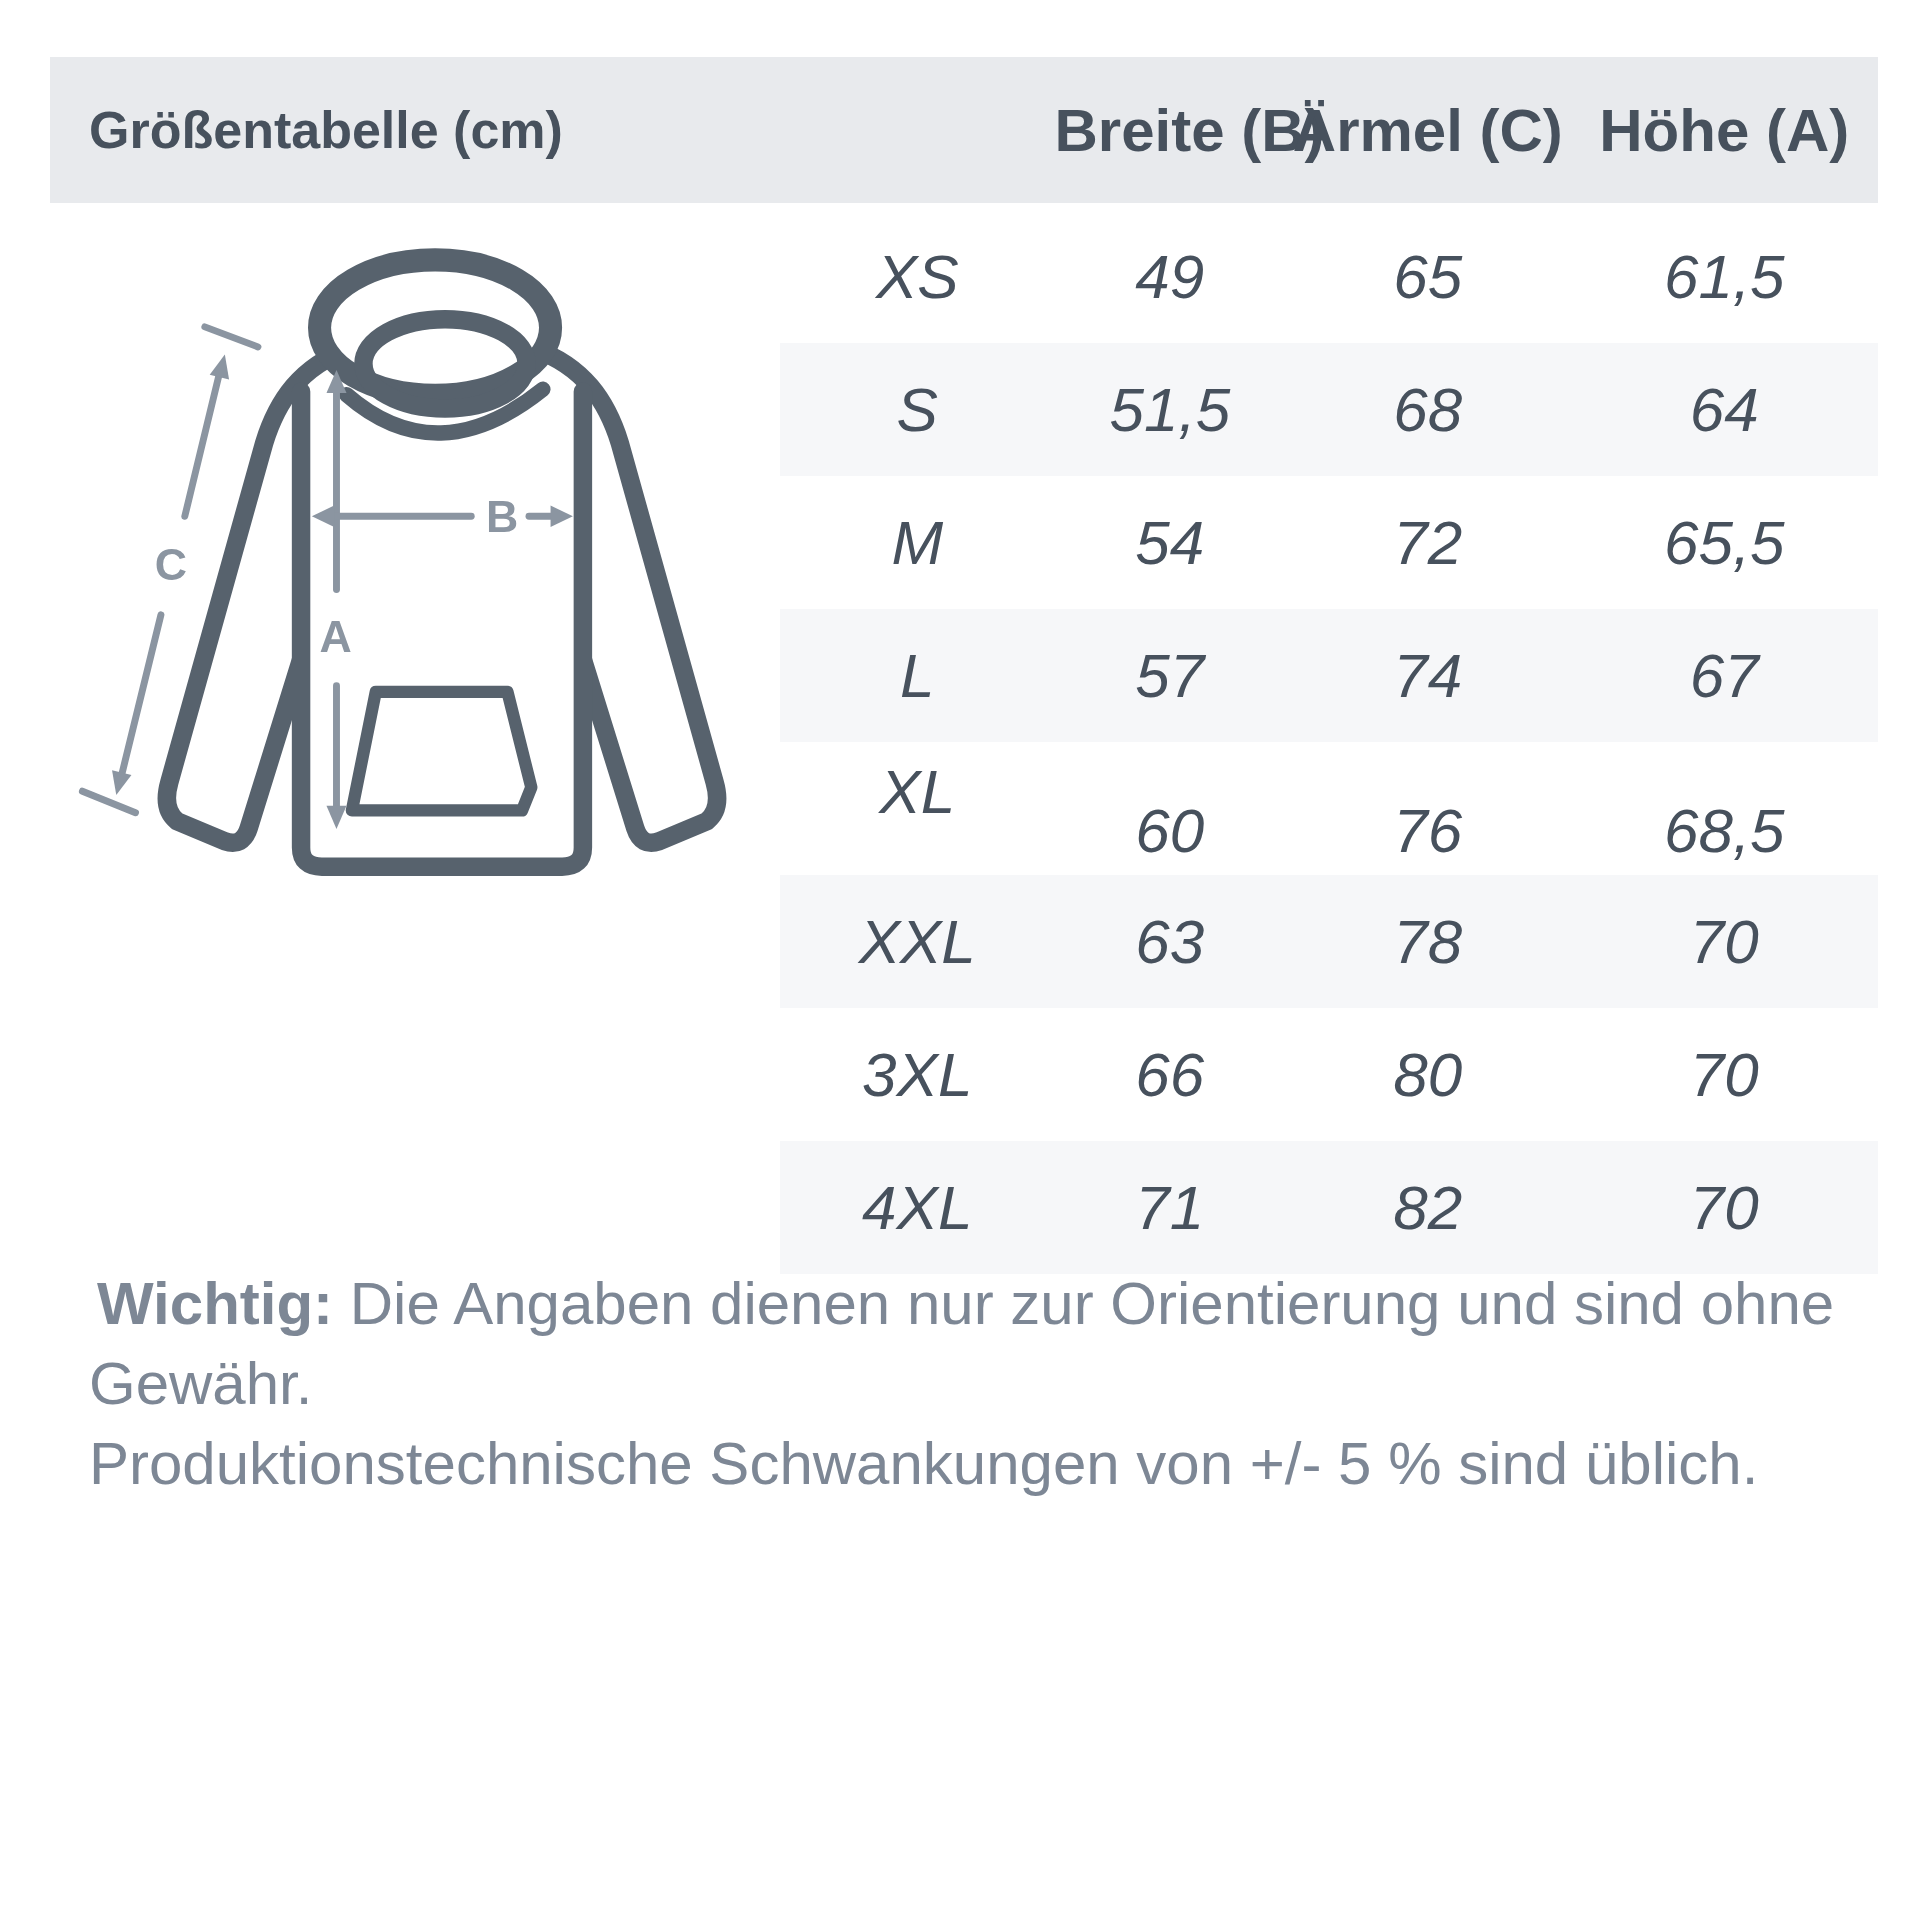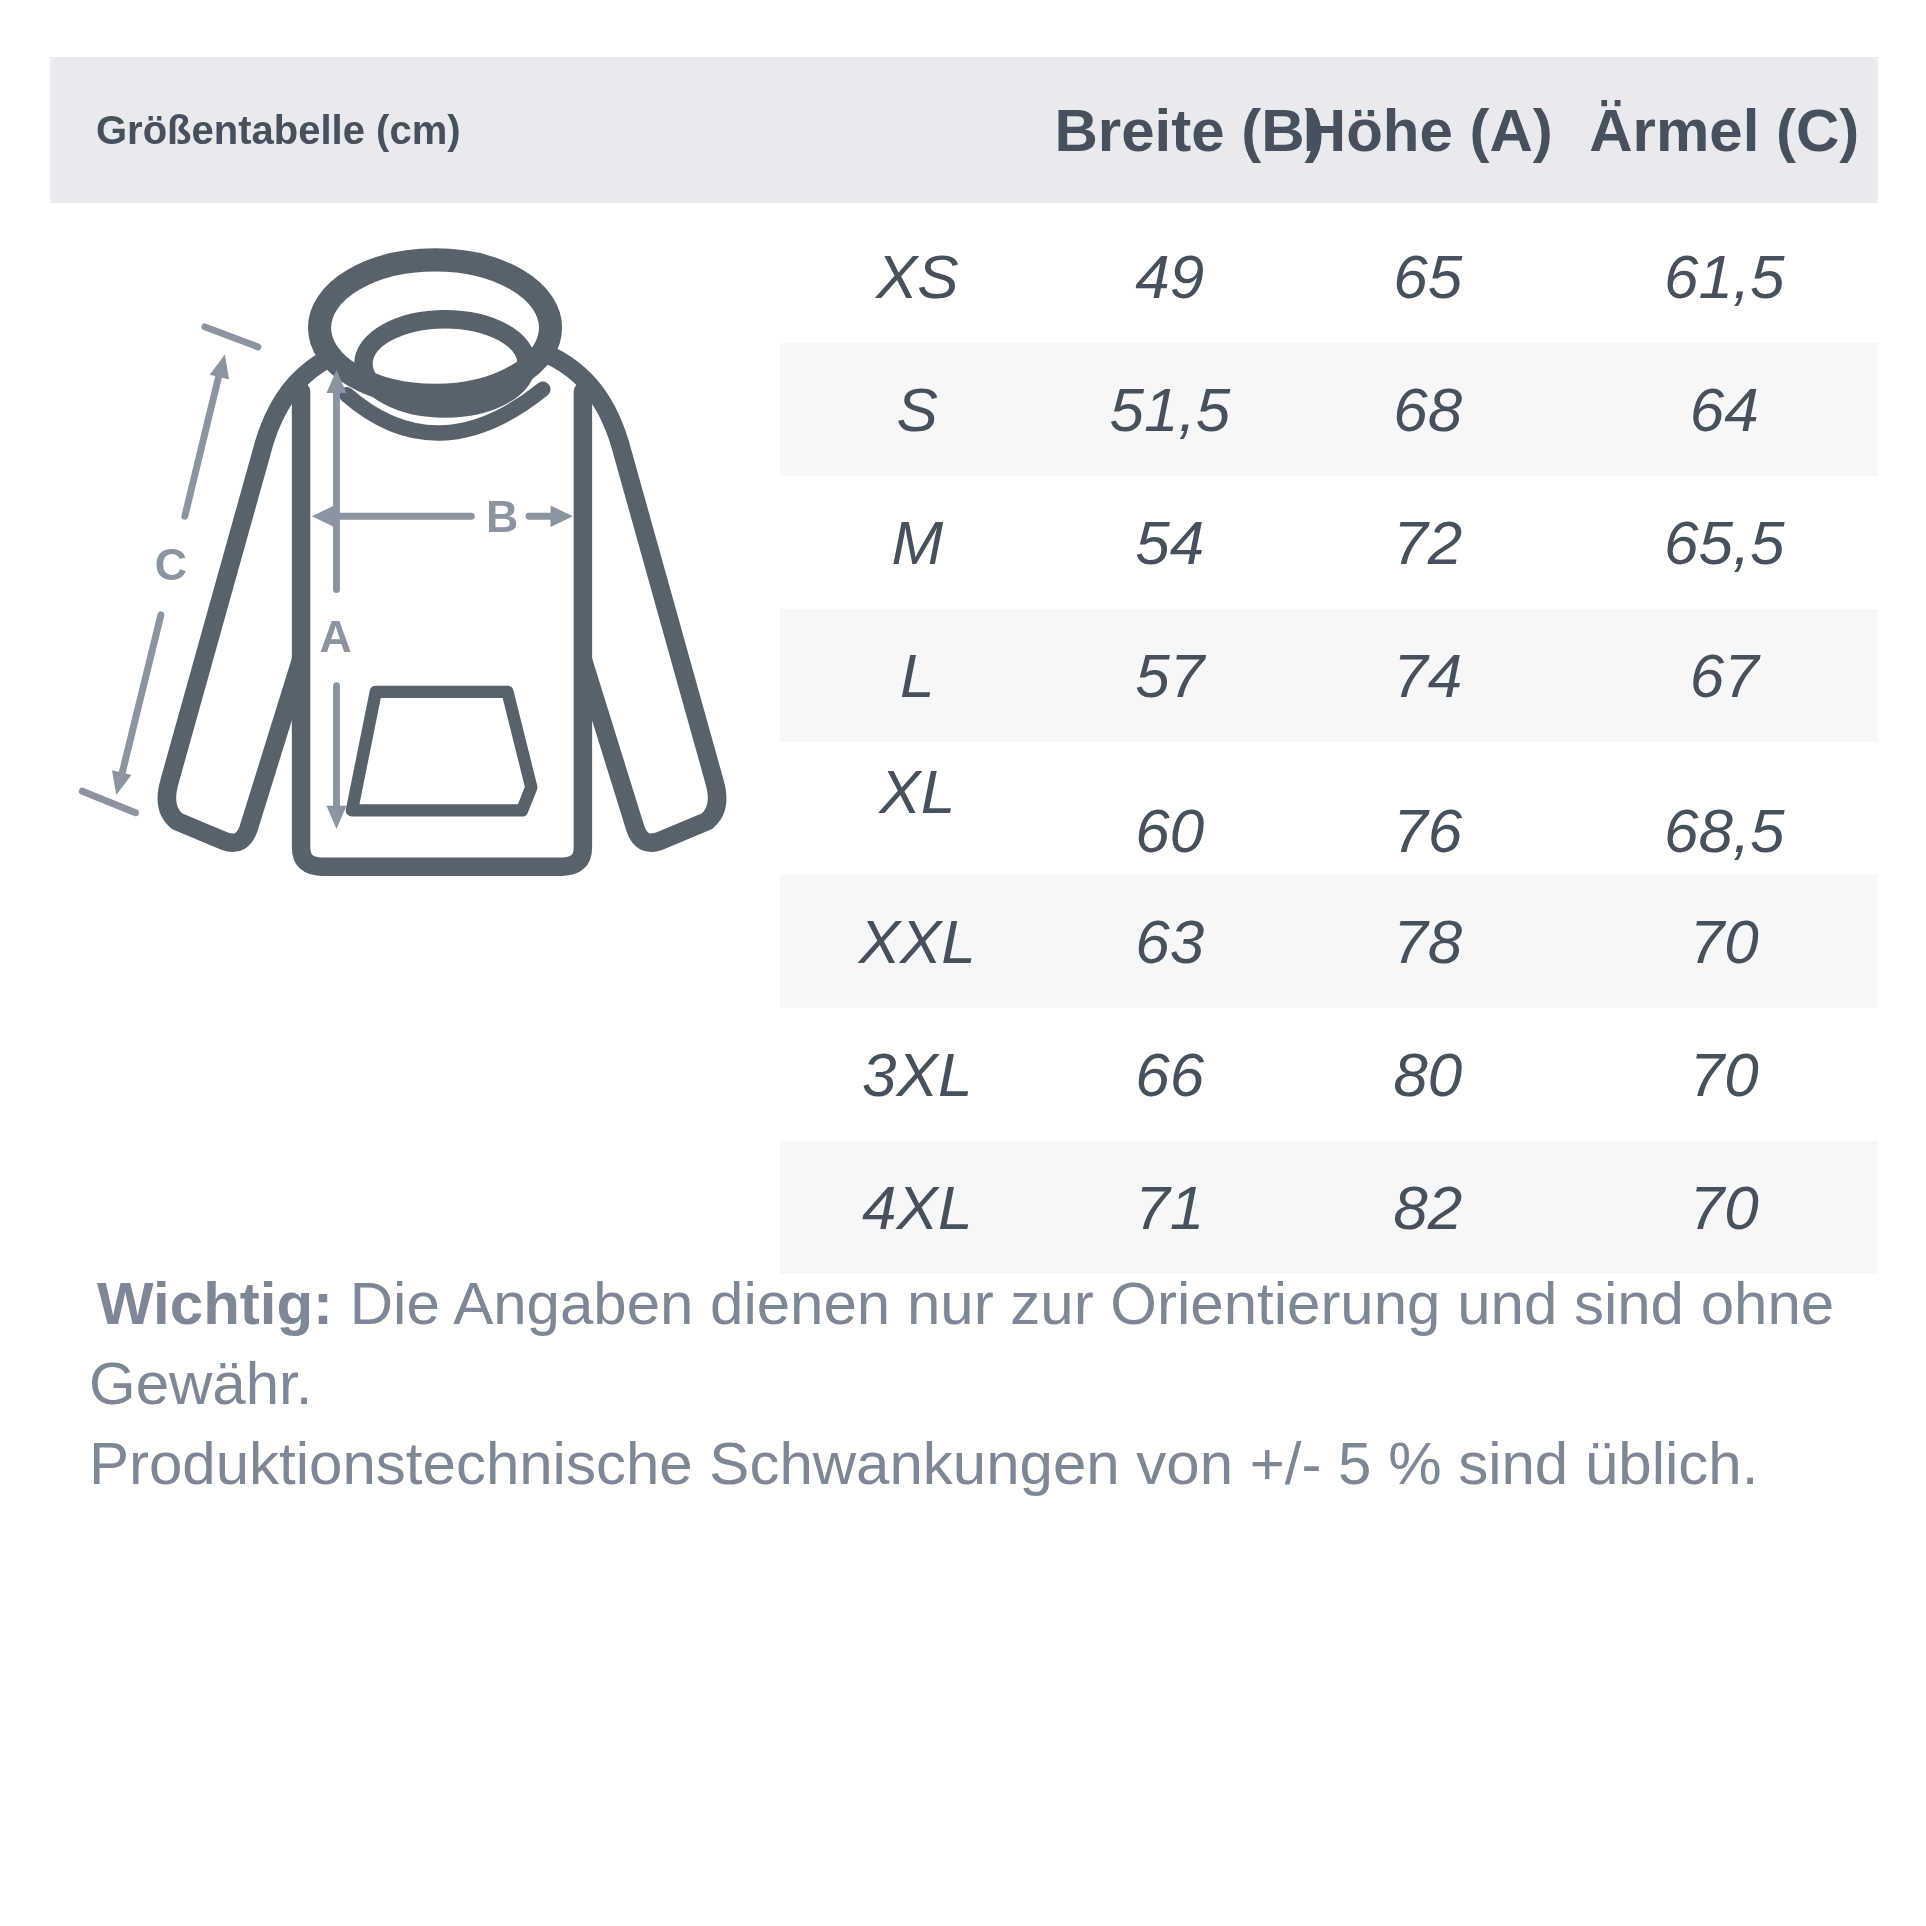--- a/index.html
+++ b/index.html
@@ -4,22 +4,22 @@
 <style>
   html,body { margin:0; padding:0; background:#ffffff; }
   .page {
     position:relative; width:1926px; height:1926px; background:#ffffff;
     font-family:"Liberation Sans", sans-serif; overflow:hidden;
     --header-bg:#e8eaed; --band:#f6f7f9; --dark:#47515d; --muted:#7d8795;
     --outline:#57626d; --arrow:#8b95a1;
   }
   .header-bar { position:absolute; left:50px; top:57px; width:1828px; height:146px; background:var(--header-bg); }
   .title {
-    position:absolute; left:46px; top:0; height:100%; display:flex; align-items:center;
-    font-size:40px; font-weight:bold; color:var(--dark); white-space:nowrap;text-align:right;
+    position:absolute; left:39px; top:0; height:100%; display:flex; align-items:center;
+    font-size:52px; font-weight:bold; color:var(--dark); white-space:nowrap;text-align:right;
   }
   .hcols {
     position:absolute; left:730px; top:0; width:1098px; height:100%;
     display:grid; grid-template-columns:25% 21% 26% 28%; align-items:center;
   }
   .hcol { text-align:center; font-size:60px; font-weight:bold; color:var(--dark); white-space:nowrap; }
   .rows { position:absolute; left:780px; top:210px; width:1098px;font-style:italic; }
   .row { height:133px; display:grid; grid-template-columns:25% 21% 26% 28%; align-items:center; }
   .row.striped { background:var(--band); }
   .cell { text-align:center; font-size:62px; color:var(--dark); }
@@ -32,22 +32,22 @@
 </head>
 <body>
 
 <div class="page" style="--header-bg: #e8eaed; --band: #f6f7f9; --dark: #47515d; --muted: #7d8795;">
 
   <div class="header-bar">
     <div class="title">Größentabelle (cm)</div>
     <div class="hcols">
       <div></div>
       <div class="hcol">Breite (B)</div>
+      <div class="hcol">Ärmel (C)</div>
       <div class="hcol">Höhe (A)</div>
-      <div class="hcol">Ärmel (C)</div>
     </div>
   </div>
 
   <svg class="hoodie" viewBox="0 0 980 900" xmlns="http://www.w3.org/2000/svg">
 
     <g>
       <path fill="#ffffff" stroke="none" d="M 395,172 C 330,195 300,240 283,295 L 160,735 Q 150,770 170,786 L 232,812 Q 255,820 263,795 L 378,425 Z"></path>
       <path fill="none" stroke="#57626d" stroke-width="24" stroke-linecap="round" stroke-linejoin="round" d="M 395,172 C 330,195 300,240 283,295 L 160,735 Q 150,770 170,786 L 232,812 Q 255,820 263,795 L 378,425"></path>
       <path fill="#ffffff" stroke="none" d="M 633,172 C 698,195 728,240 745,295 L 868,735 Q 878,770 858,786 L 796,812 Q 773,820 765,795 L 650,425 Z"></path>
       <path fill="none" stroke="#57626d" stroke-width="24" stroke-linecap="round" stroke-linejoin="round" d="M 633,172 C 698,195 728,240 745,295 L 868,735 Q 878,770 858,786 L 796,812 Q 773,820 765,795 L 650,425"></path>

